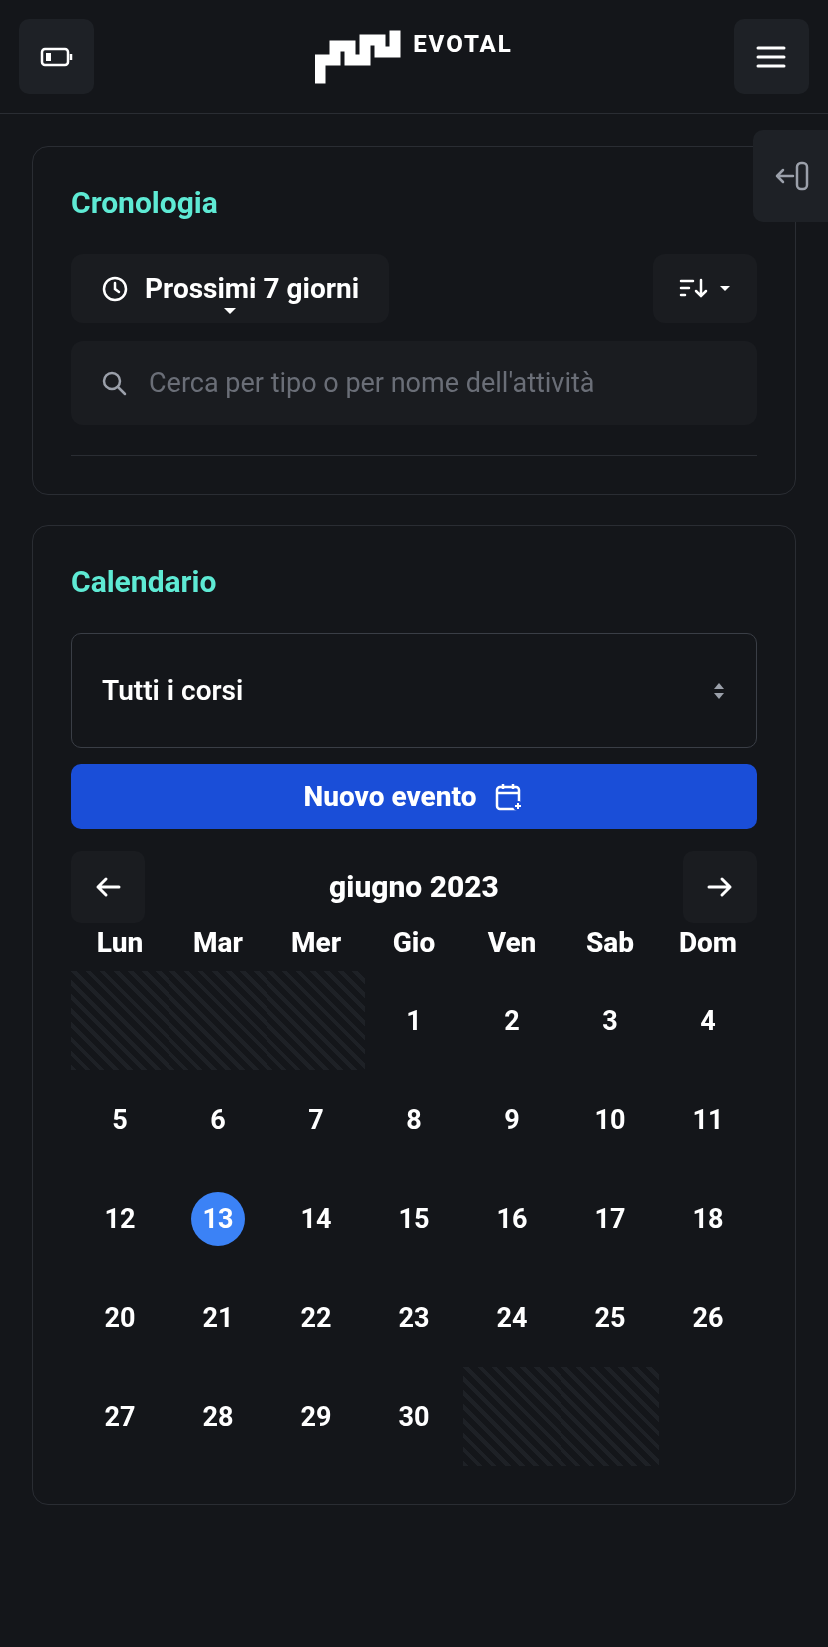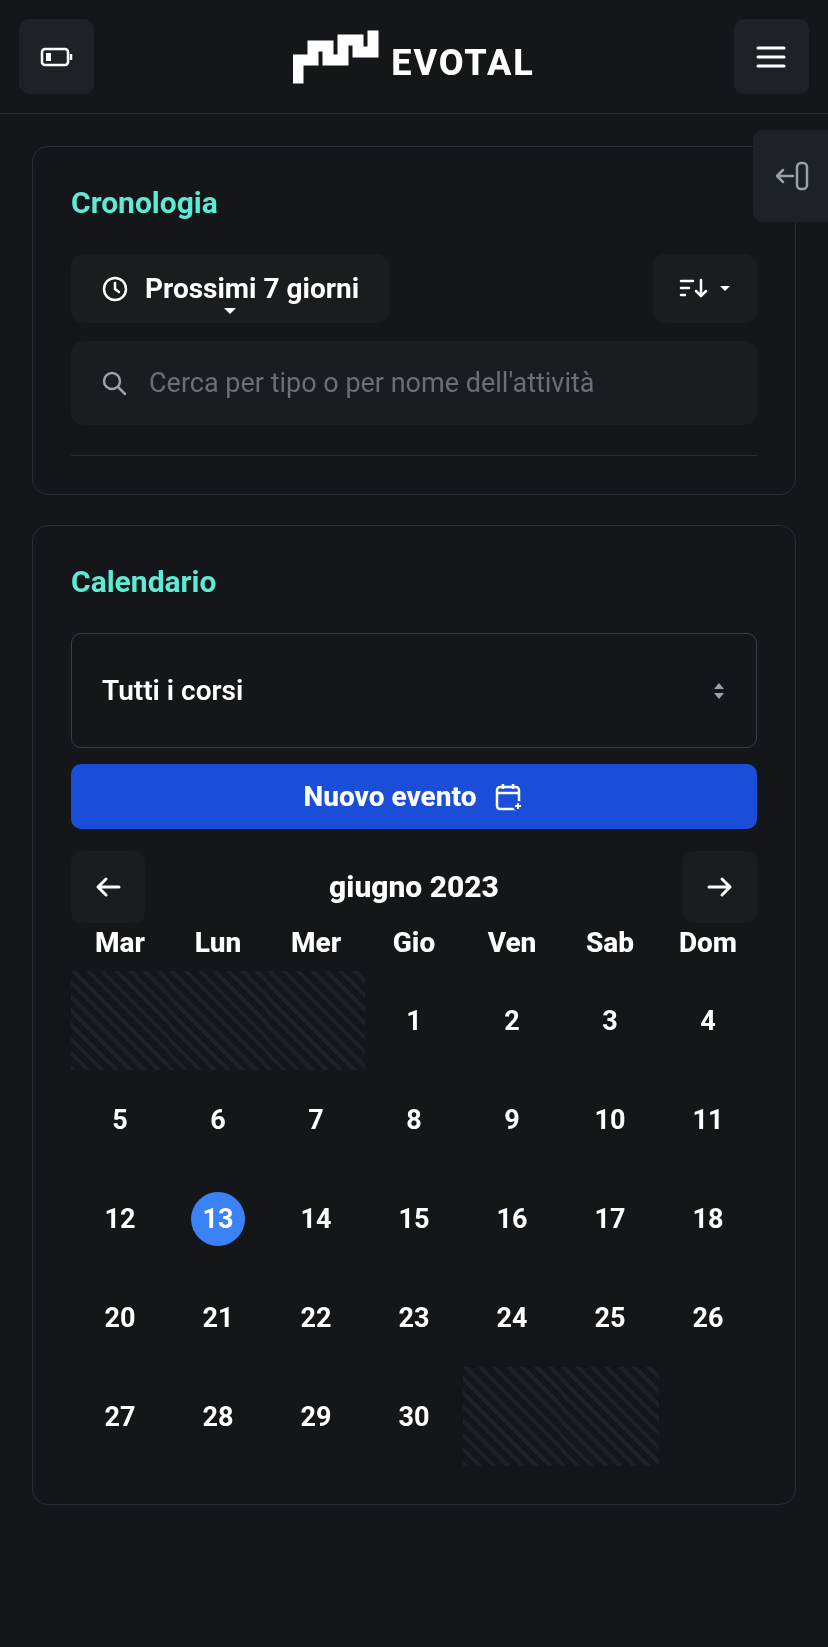--- a/index.html
+++ b/index.html
@@ -1,19 +1,19 @@
 <!DOCTYPE html>
 <html><head>
 <meta charset="utf-8">
 <style>
 *{margin:0;padding:0;box-sizing:border-box;font-family:-apple-system,BlinkMacSystemFont,"Segoe UI",Roboto,sans-serif}
 body{background:#14161a;color:#fff;width:828px;height:1647px;overflow:hidden}
 .header{display:flex;align-items:center;justify-content:space-between;padding:19px;border-bottom:1px solid #2a2d33}
 .icon-btn{width:75px;height:75px;background:#1e2126;border-radius:10px;display:flex;align-items:center;justify-content:center;cursor:pointer}
-.logo{display:flex;align-items:flex-end;gap:12px;font-size:36px;font-weight:800;letter-spacing:2px}
+.logo{display:flex;align-items:flex-start;gap:12px;font-size:24px;font-weight:800;letter-spacing:2px}
 .logo-mark{display:inline-block}
 .side-tab{position:absolute;right:0;top:130px;width:75px;height:92px;background:#1e2126;border-radius:10px 0 0 10px;display:flex;align-items:center;justify-content:center;cursor:pointer}
 .content{padding:32px}
 .card{border:1px solid #2a2d33;border-radius:16px;padding:38px;margin-bottom:30px}
 .card-title{font-size:30px;font-weight:700;color:#5eead4;margin-bottom:34px}
 .filter-row{display:flex;gap:16px;margin-bottom:18px}
 .filter-btn{background:#1a1c20;border-radius:12px;padding:18px 30px;display:flex;align-items:center;gap:16px;font-size:28px;font-weight:700;cursor:pointer;position:relative}
 .filter-btn .caret{position:absolute;bottom:8px;left:50%;transform:translateX(-50%)}
 .sort-btn{background:#1a1c20;border-radius:12px;padding:18px 26px;display:flex;align-items:center;gap:10px;cursor:pointer;margin-left:auto}
 .search-box{background:#1a1c20;border-radius:12px;padding:26px 30px;display:flex;align-items:center;gap:22px;margin-bottom:30px}
@@ -137,22 +137,22 @@
       </div>
       <div class="month-title">giugno 2023</div>
       <div class="nav-btn nav-next">
         <svg width="26" height="22" viewBox="0 0 26 22" fill="none" stroke="#fff" stroke-width="3" stroke-linecap="round" stroke-linejoin="round">
             <path d="M2 11 L23 11 M15 3 L23 11 L15 19"></path>
           </svg>
       </div>
     </div>
 
     <div class="cal-grid" id="day-headers">
+        <div class="day-header">Lun</div>
         <div class="day-header">Mar</div>
-        <div class="day-header">Lun</div>
         <div class="day-header">Mer</div>
         <div class="day-header">Gio</div>
         <div class="day-header">Ven</div>
         <div class="day-header">Sab</div>
         <div class="day-header">Dom</div>
       </div>
     <div class="cal-grid" id="cal-body">
         <div class="day-cell disabled">
           <span></span>
         </div>

